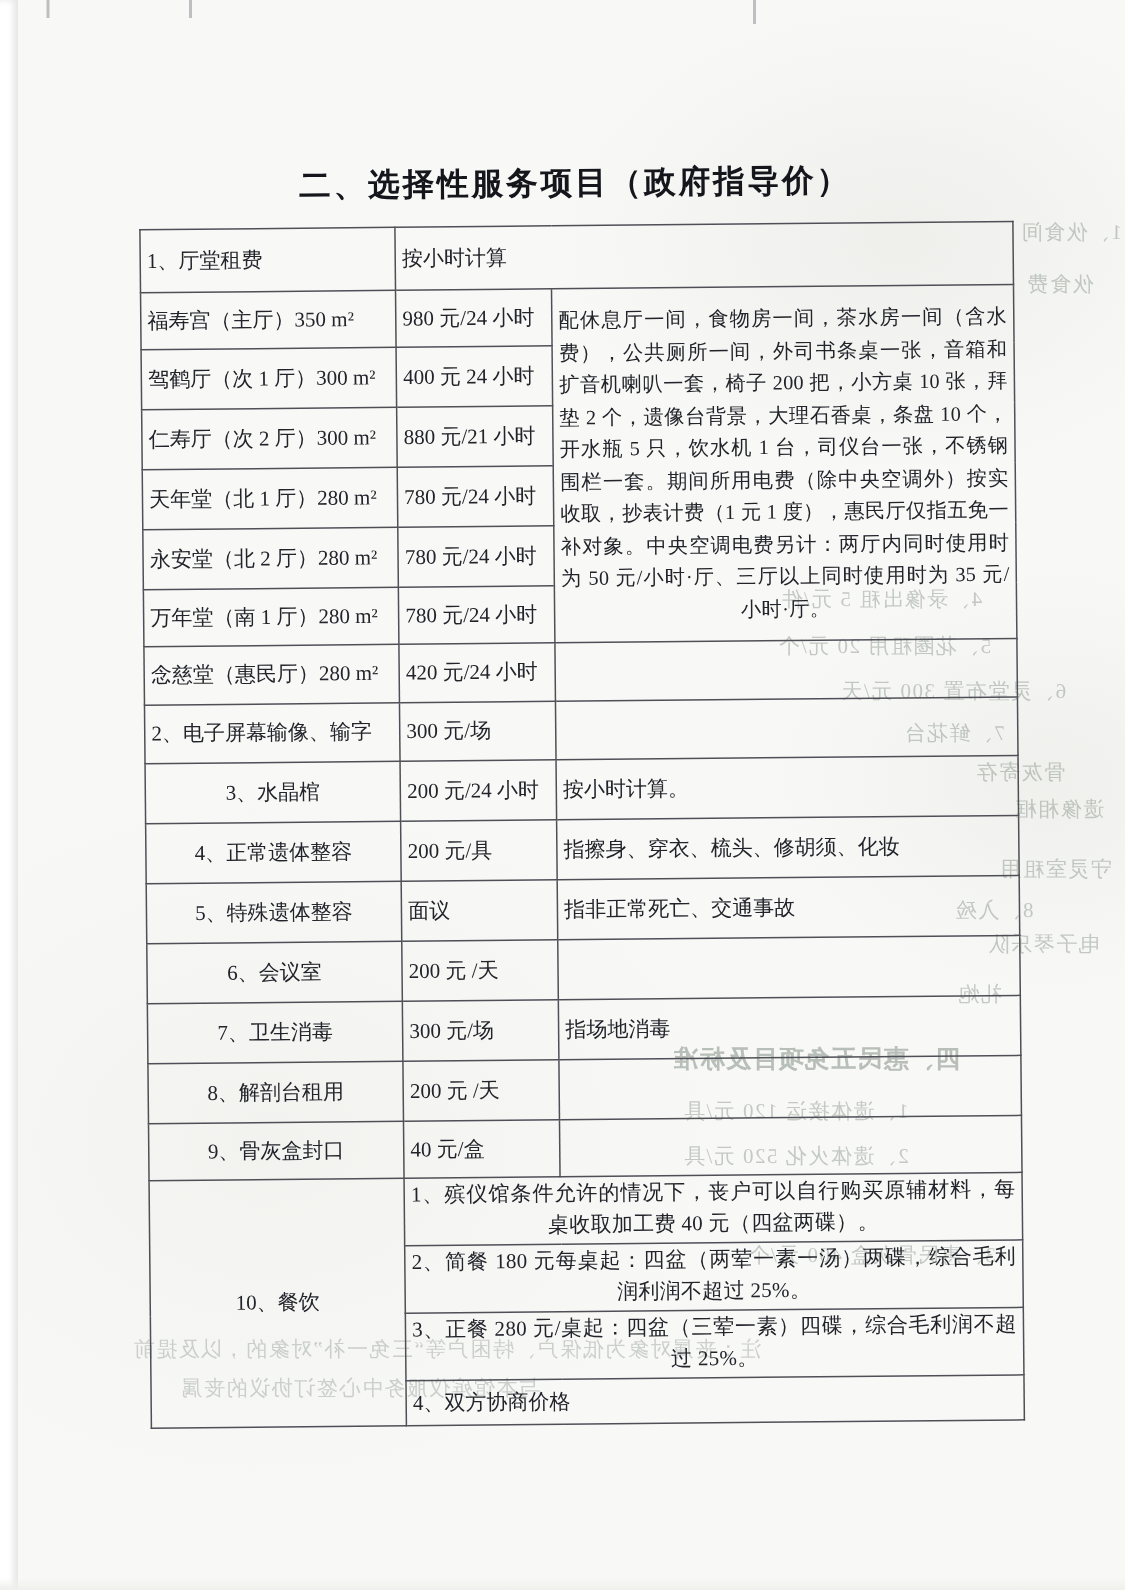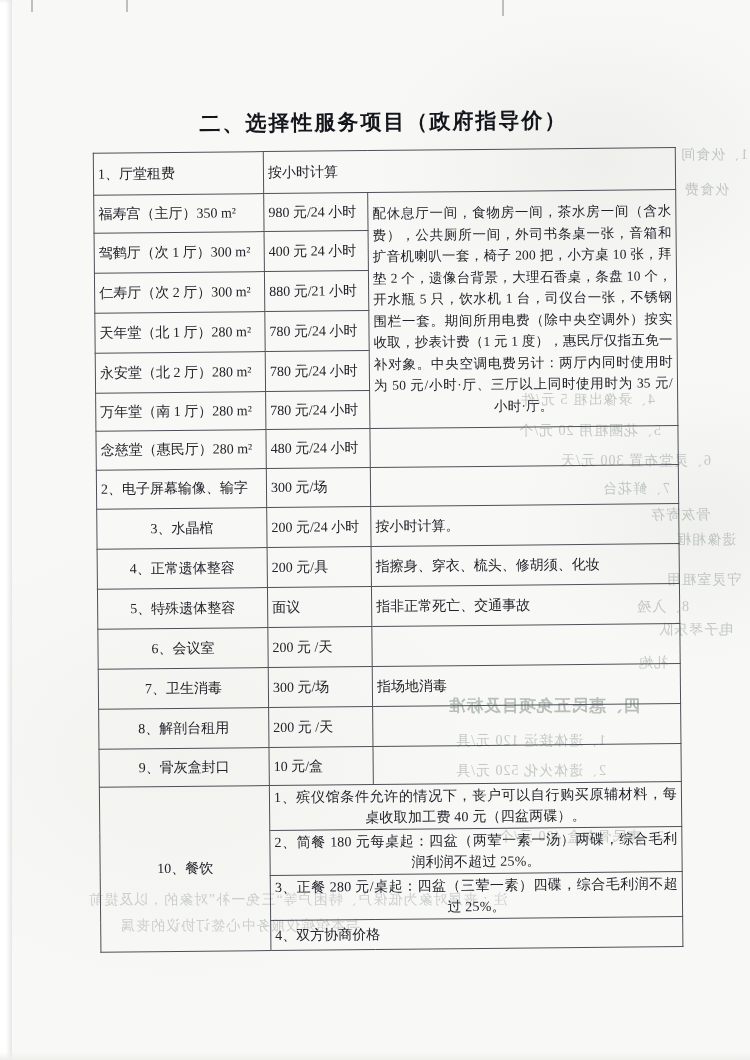--- a/index.html
+++ b/index.html
@@ -126,21 +126,21 @@
         <tr style="height:40px">
           <td class="c-left">永安堂（北 2 厅）280 m²</td>
           <td class="c-price">780 元/24 小时</td>
         </tr>
         <tr style="height:38px">
           <td class="c-left">万年堂（南 1 厅）280 m²</td>
           <td class="c-price">780 元/24 小时</td>
         </tr>
         <tr style="height:39px">
           <td class="c-left">念慈堂（惠民厅）280 m²</td>
-          <td class="c-price">480 元/24 小时</td>
+          <td class="c-price">420 元/24 小时</td>
           <td class="c-note"></td>
         </tr>
 
         <tr style="height:39px">
           <td class="c-left">2、电子屏幕输像、输字</td>
           <td class="c-price">300 元/场</td>
           <td class="c-note"></td>
         </tr>
         <tr style="height:40px">
           <td class="c-center">3、水晶棺</td>
@@ -167,21 +167,21 @@
           <td class="c-price">300 元/场</td>
           <td class="c-note">指场地消毒</td>
         </tr>
         <tr style="height:40px">
           <td class="c-center">8、解剖台租用</td>
           <td class="c-price">200 元 /天</td>
           <td class="c-note"></td>
         </tr>
         <tr style="height:38px">
           <td class="c-center">9、骨灰盒封口</td>
-          <td class="c-price">10 元/盒</td>
+          <td class="c-price">40 元/盒</td>
           <td class="c-note"></td>
         </tr>
 
         <tr style="height:44px">
           <td class="c-center" rowspan="4">10、餐饮</td>
           <td class="c-opt" colspan="2">1、殡仪馆条件允许的情况下，丧户可以自行购买原辅材料，每桌收取加工费 40 元（四盆两碟）。</td>
         </tr>
         <tr style="height:42px">
           <td class="c-opt" colspan="2">2、简餐 180 元每桌起：四盆（两荤一素一汤）两碟，综合毛利润利润不超过 25%。</td>
         </tr>

